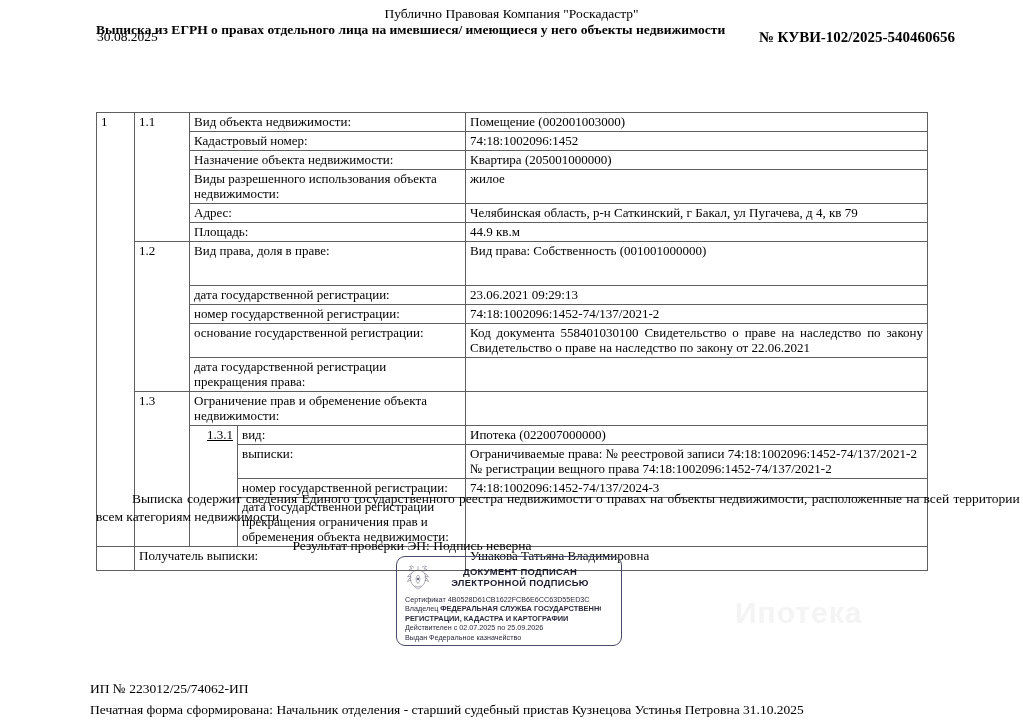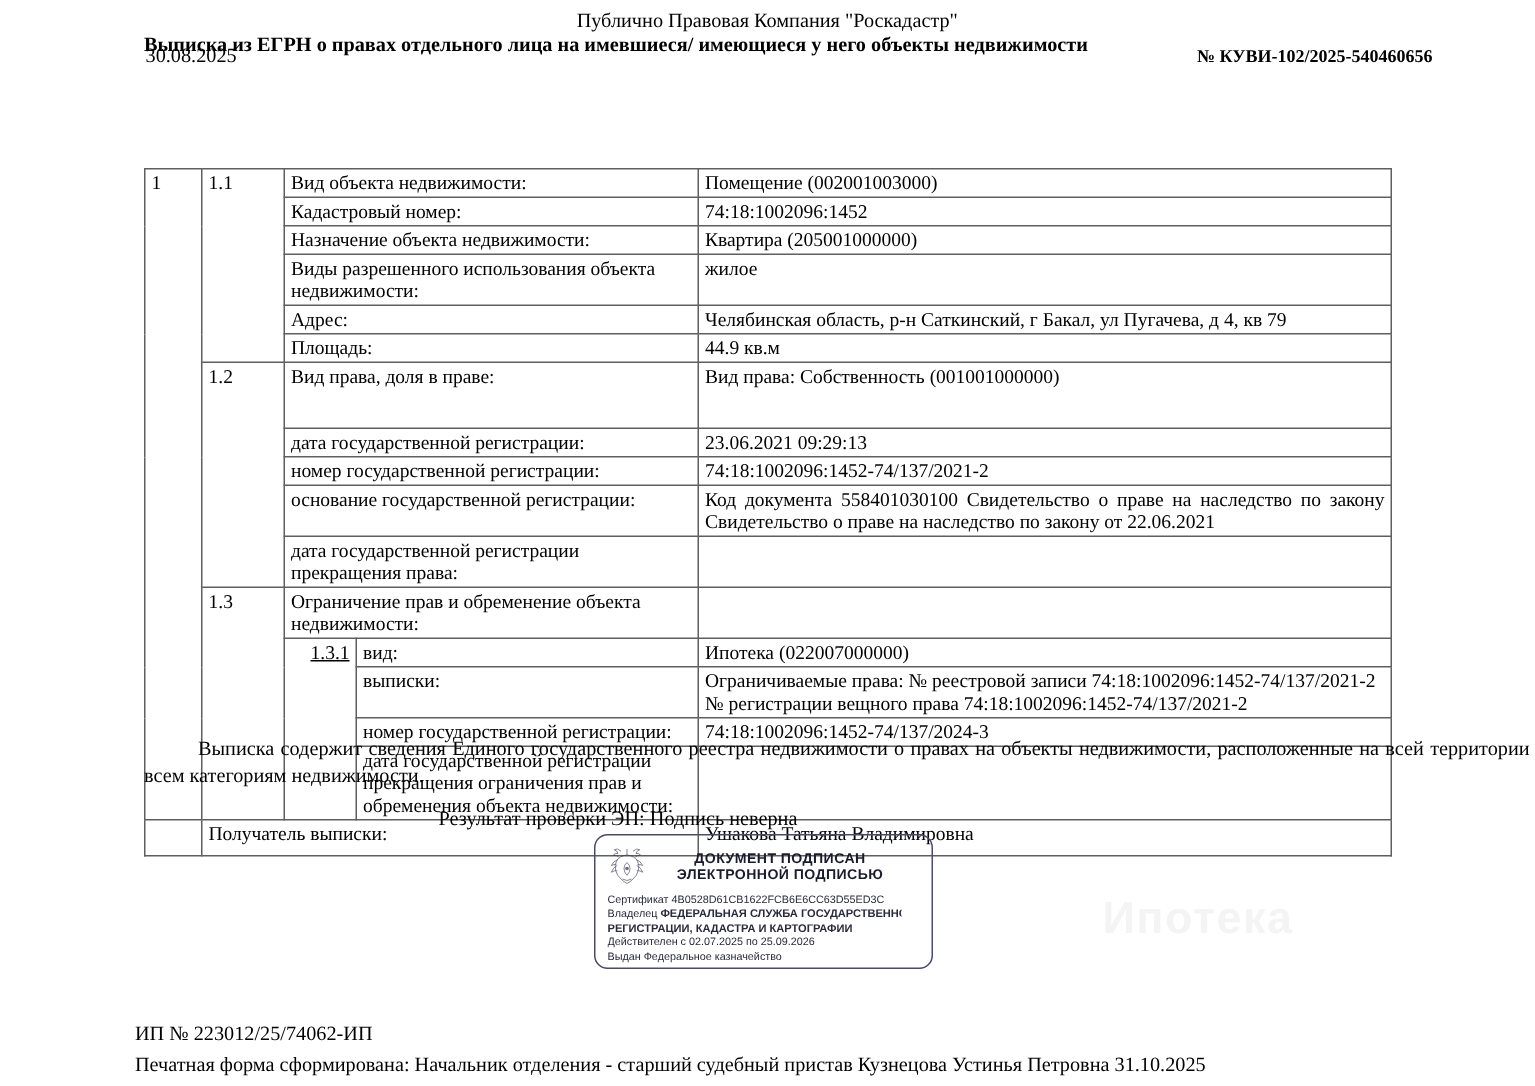--- a/index.html
+++ b/index.html
@@ -43,21 +43,21 @@
   .hdr-date {
     position: absolute;
     left: 97px; top: 29px;
     font-size: 13.5px;
     line-height: 16px;
     text-align: center;
   }
   .hdr-number {
     position: absolute;
     right: 68px; top: 29px;
-    font-size: 12px;
+    font-size: 15px;
     font-weight: bold;
     line-height: 16px;
     white-space: nowrap;
   }
 
   
   .intro {
     position: absolute;
     left: 96px; top: 58px;
     width: 830px;

